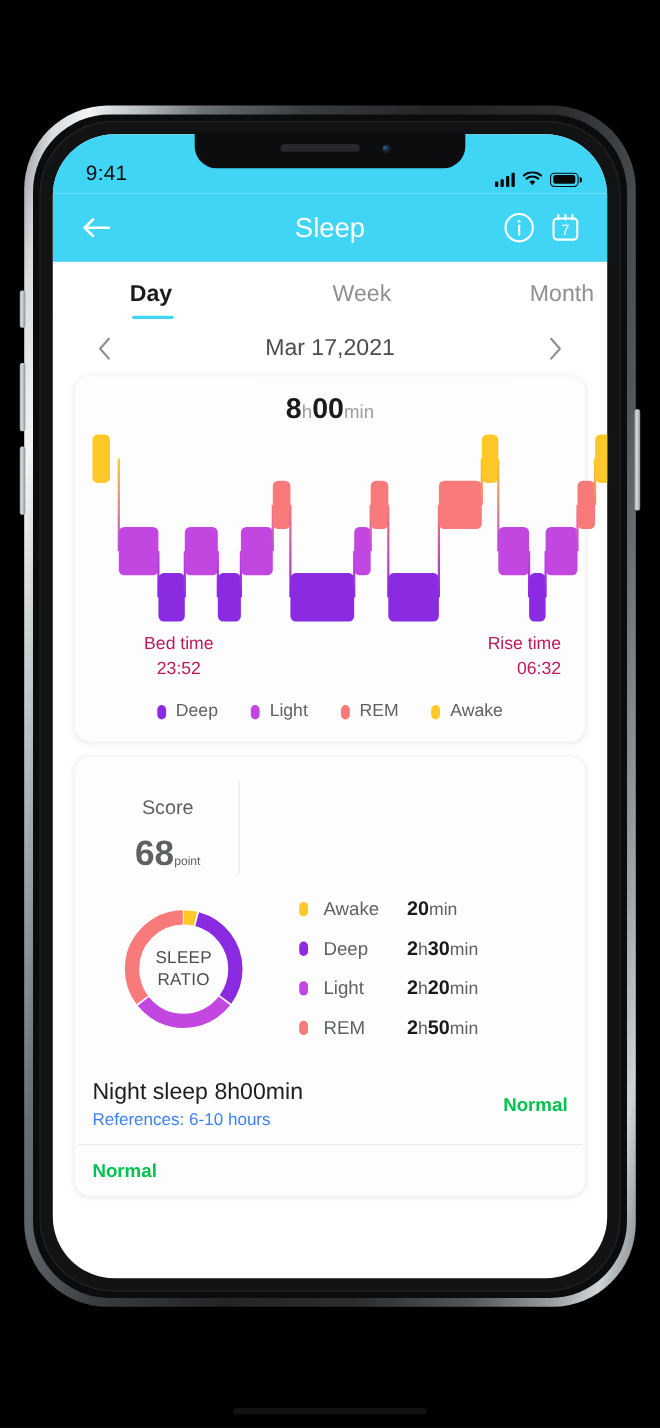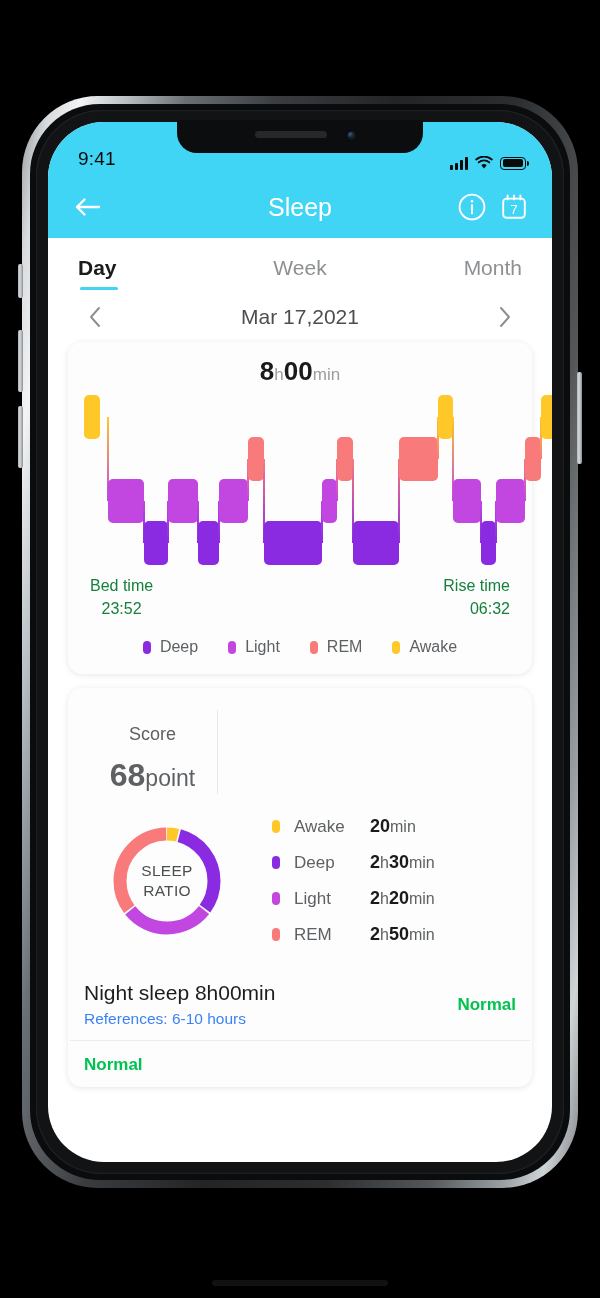--- a/index.html
+++ b/index.html
@@ -100,21 +100,21 @@
     position: relative;
   }
   .appbar .title {
     position:absolute; left:0; right:0; text-align:center;
     font-size: 25px; color:#fff; font-weight:400; pointer-events:none;
   }
   .icon-btn { width:36px;height:36px;display:flex;align-items:center;justify-content:center;position:relative;z-index:2; }
   .appbar .spacer { flex:1 }
 
   
-  .tabs { display:flex; padding: 18px 30px 0 30px; background:#fff; }
+  .tabs { display:flex; padding: 18px 12px 0 30px; background:#fff;margin-left:40px; }
   .tab { flex:1; text-align:center; font-size:21px; color:#8d9093; position:relative; padding-bottom: 10px;}
   .tab:first-child{ text-align:left }
   .tab:last-child{ text-align:right }
   .tab.active { color:#1b1b1b; font-weight:700; }
   .tab .underline {
     position:absolute; bottom:0; left:2px; width:38px; height:3px;
     background: var(--cyan); border-radius:2px;
   }
 
   
@@ -135,33 +135,33 @@
 
   
   .hyp-total { text-align:center; padding: 14px 0 4px; font-size:24px; color:#1a1a1a; }
   .hyp-total .n { font-weight:700; font-size:26px; }
   .hyp-total .u { color:#9b9ea1; font-size:17px; font-weight:400;}
   .hypno { position:relative; height: 178px; margin: 0 16px; }
   .seg { position:absolute; border-radius:5px; }
   .conn { position:absolute; width:2px; }
 
   .times { display:flex; justify-content:space-between; padding: 6px 22px 0 22px; }
-  .times .t { font-size:16px; color:#15803d; line-height:1.42; }
+  .times .t { font-size:16px; color:#be185d; line-height:1.42;margin-left:41px; }
   .times .t.r { text-align:right }
   .legend { display:flex; justify-content:center; gap:30px; padding: 18px 0 18px; }
   .lg { display:flex; align-items:center; gap:9px; font-size:16px; color:#5e6164; }
   .dot { width:8px;height:13px;border-radius:5px; display:block;}
 
   
   .score-wrap { display:flex; padding: 22px 20px 6px 20px; gap: 40px; }
   .score-left { width: 130px; text-align:center; padding-top: 14px;
                 border-right: 1px solid #e6e7e8; }
   .score-left .lbl { font-size:18px;color:#5e6164; }
   .score-left .val { margin-top:12px; font-size:32px; font-weight:700; color:#1a1a1a;}
-  .score-left .val span { font-size:23px;font-weight:400;color:#5e6164; }
+  .score-left .val span { font-size:11px;font-weight:400;color:#5e6164; }
   .score-txt { flex:1; padding-left:18px; font-size:18.5px; line-height:1.52; color:#55585b; }
   .score-txt b { color:#1a1a1a; font-weight:700; }
   .score-txt b i { font-style:normal; font-weight:400; color:#55585b; }
 
   .ratio-wrap { display:flex; align-items:center; padding: 16px 22px 22px 22px; }
   .donut { position:relative; width:118px;height:118px; margin-left: 18px;}
   .donut svg { display:block; }
   .donut .ctxt {
     position:absolute; inset:0; display:flex;flex-direction:column;
     align-items:center;justify-content:center;

